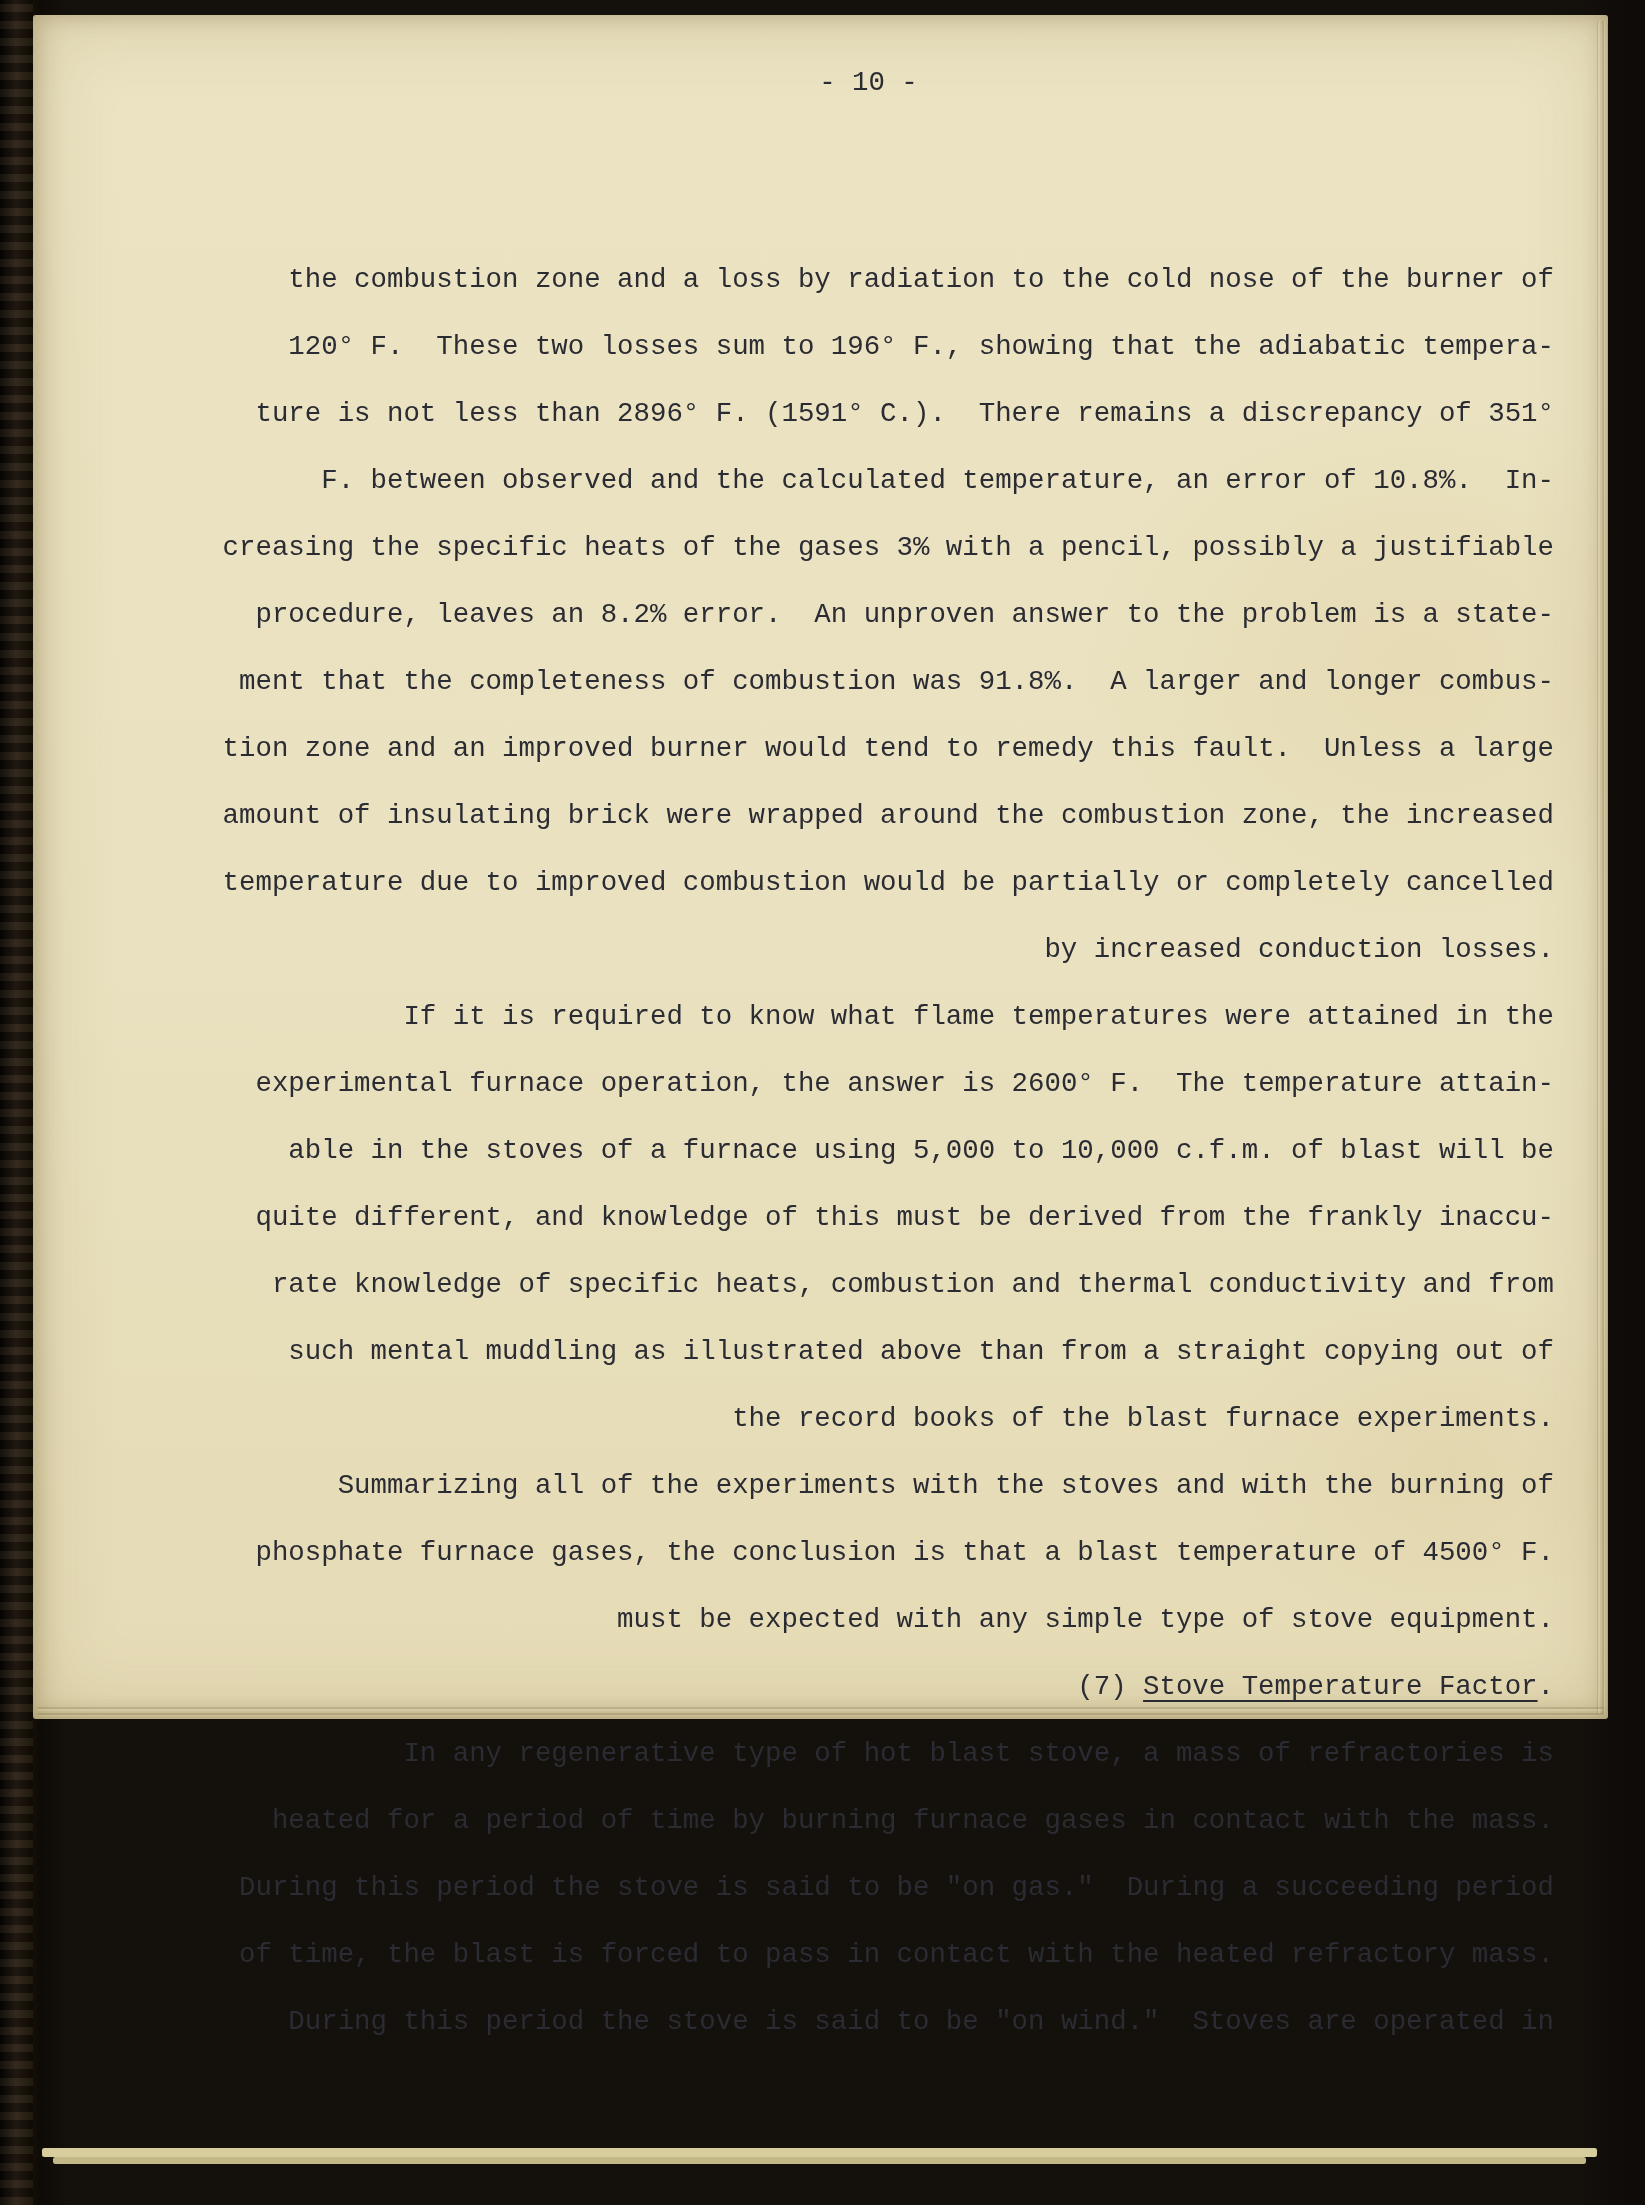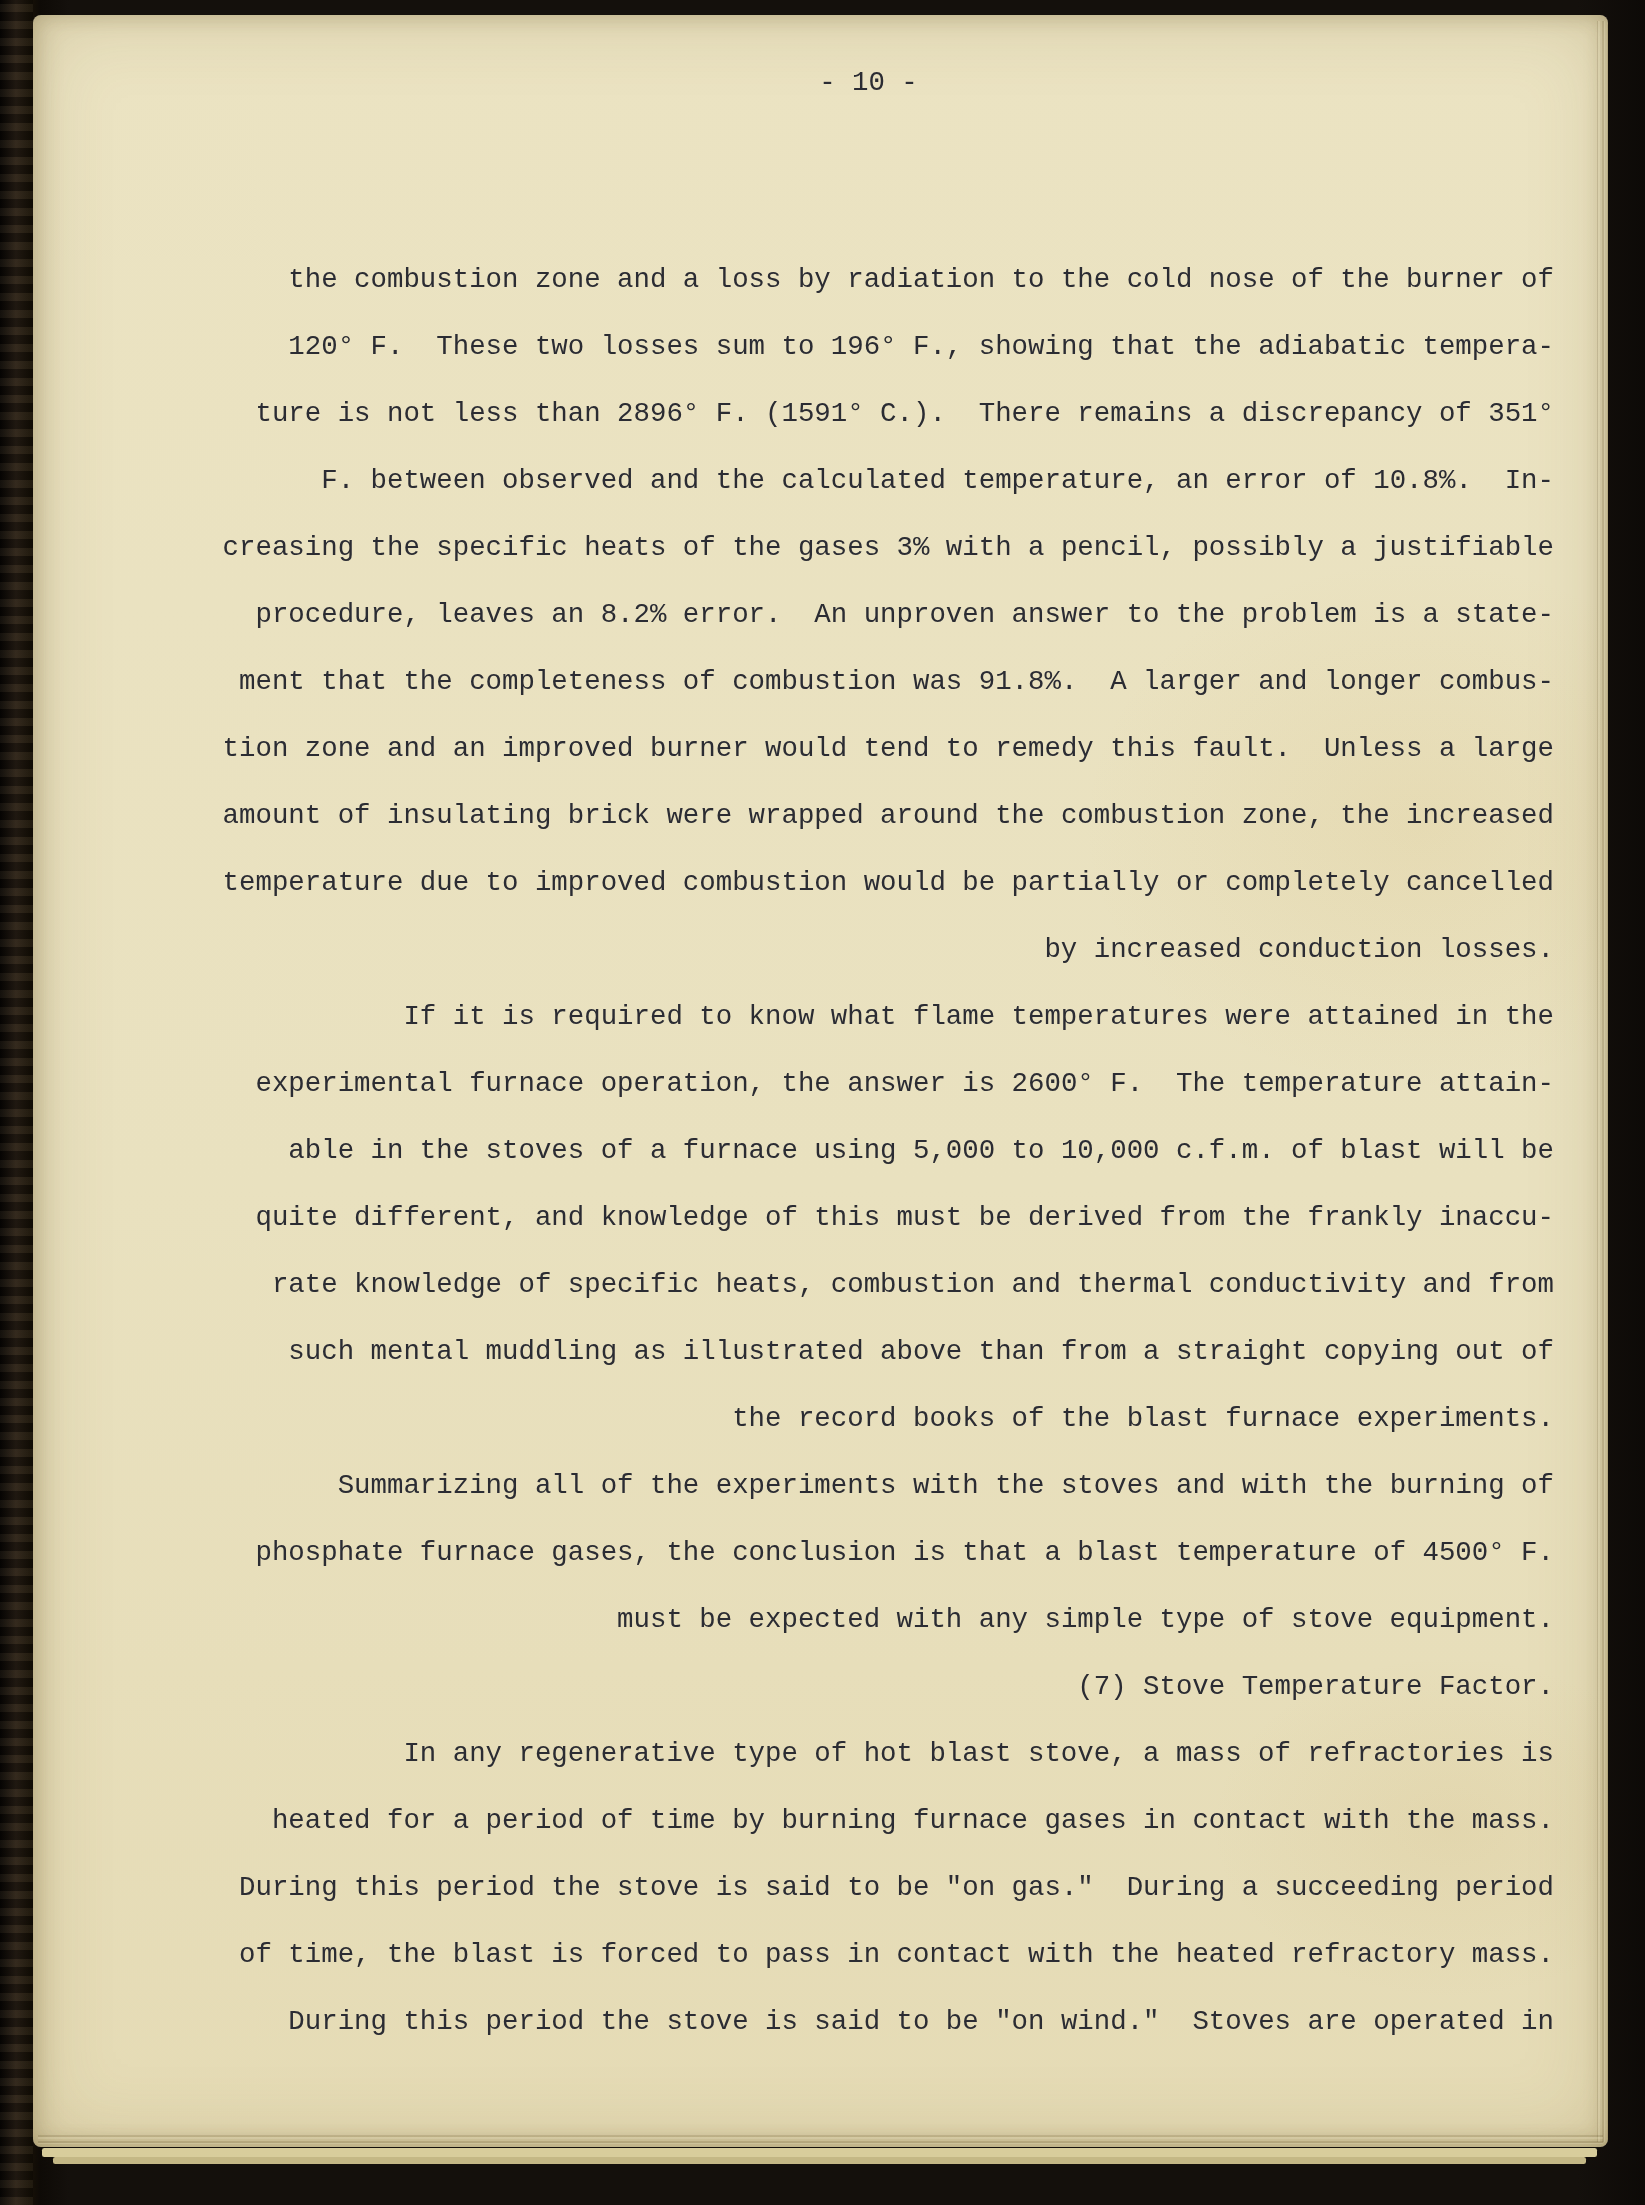--- a/index.html
+++ b/index.html
@@ -31,22 +31,22 @@
       rgba(0, 0, 0, 0.25) 8px 17px
     );
   }
 
   
   .page {
     position: absolute;
     left: 33px;
     top: 15px;
     width: 1575px;
-    height: 2132px;
-    border-radius: 8px;
+    height: 1704px;
+    border-radius: 3px;
     background:
       radial-gradient(543px 428px at 88% 38%, rgba(202, 168, 88, 0.12), rgba(202, 168, 88, 0) 62%),
       radial-gradient(400px 286px at 90% 85%, rgba(190, 155, 80, 0.10), rgba(190, 155, 80, 0) 60%),
       linear-gradient(180deg, #ebe3c2 0%, #e9e1bf 55%, #e5dbb5 100%);
     box-shadow:
       inset 0 0 80px rgba(118, 94, 42, 0.22),
       inset 8px 0 23px rgba(90, 70, 28, 0.18),
       inset -5.7px -3.4px 19.4px rgba(100, 80, 32, 0.22);
   }
 
@@ -112,20 +112,21 @@
     white-space: pre;
   }
 
   p.para {
     margin: 0;
     white-space: pre-wrap;
     text-align: right;
   }
 
   .underlined {
+    text-decoration: underline;
     text-decoration-thickness: 1.7px;
     text-underline-offset: 6.3px;
   }
 </style>
 </head>
 <body>
 
 <div class="scan">
   <div class="binding"></div>
 

